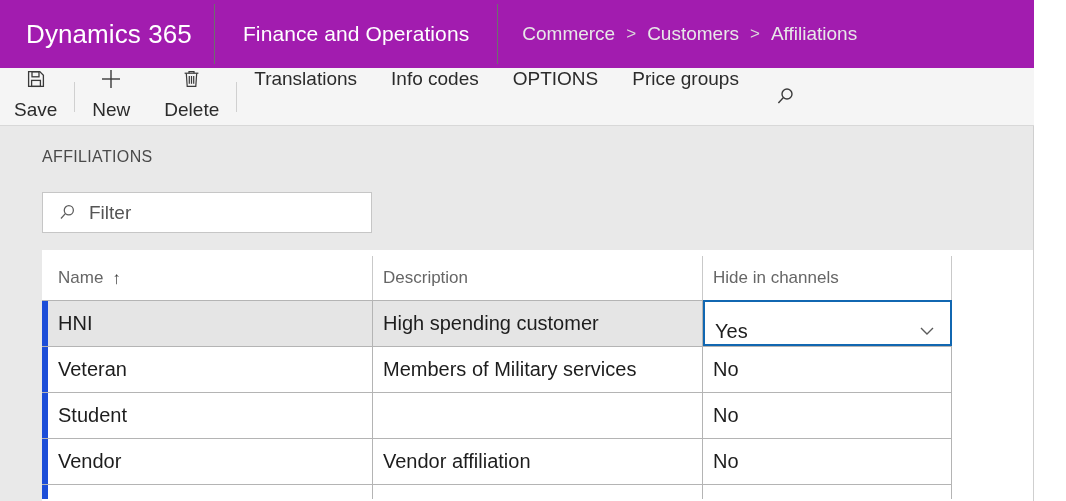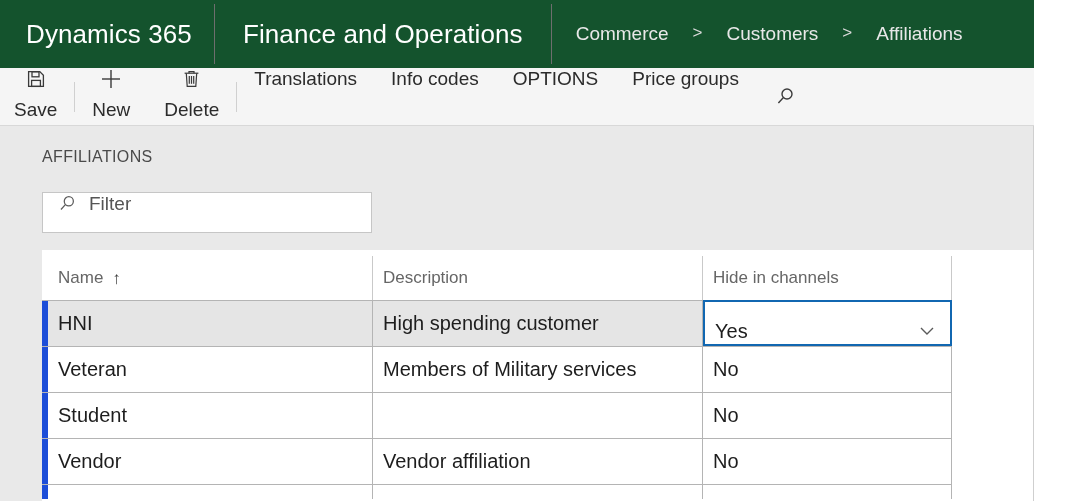--- a/index.html
+++ b/index.html
@@ -14,55 +14,55 @@
     background: #ffffff;
     -webkit-font-smoothing: antialiased;
   }
 
   
   .titlebar {
     position: absolute;
     left: 0; top: 0;
     width: 1034px;
     height: 68px;
-    background: #14532d;
+    background: #a21caf;
     display: flex;
     align-items: center;
     box-sizing: border-box;
   }
   .title-brand {
     color: #ffffff;
     font-size: 26px;
     font-weight: 400;
     padding: 0 22px 0 26px;
     white-space: nowrap;
     letter-spacing: .1px;
   }
   .title-sep {
     width: 1px;
     height: 60px;
     background: #6e6e6e;
     flex: 0 0 1px;
   }
   .title-app {
     color: #ffffff;
-    font-size: 26px;
+    font-size: 21px;
     font-weight: 400;
     padding: 0 28px;
     white-space: nowrap;
     letter-spacing: .1px;
   }
   .breadcrumb {
     color: #e8e8e8;
     font-size: 19px;
     padding: 0 0 0 24px;
     white-space: nowrap;
     display: flex;
-    align-items: flex-start;
-    gap: 24px;
+    align-items: center;
+    gap: 11px;
   }
   .breadcrumb .crumb-sep { color: #dcdcdc; font-size: 17px; }
 
   
   .toolbar {
     position: absolute;
     left: 0; top: 68px;
     width: 1034px;
     height: 58px;
     background: #f5f5f5;
@@ -141,20 +141,21 @@
 
   .filter-box {
     position: absolute;
     left: 42px; top: 66px;
     width: 330px;
     height: 41px;
     background: #ffffff;
     border: 1px solid #c6c6c6;
     box-sizing: border-box;
     display: flex;
+    align-items: center;
     padding-left: 13px;
     gap: 11px;
   }
   .filter-placeholder {
     font-size: 19px;
     color: #555555;
   }
 
   
   .grid {

